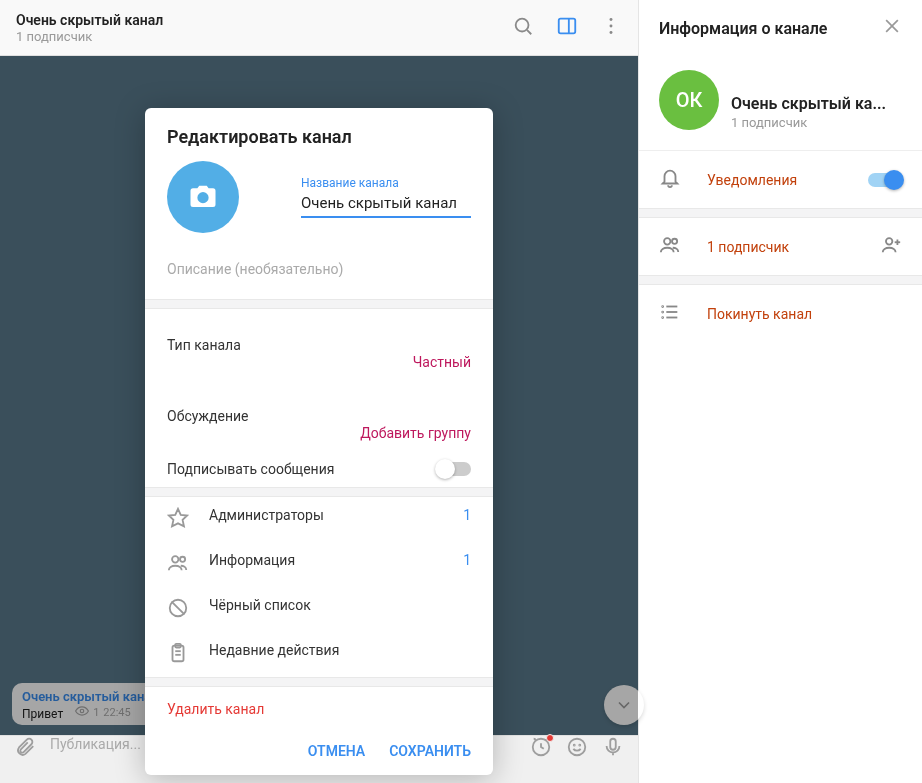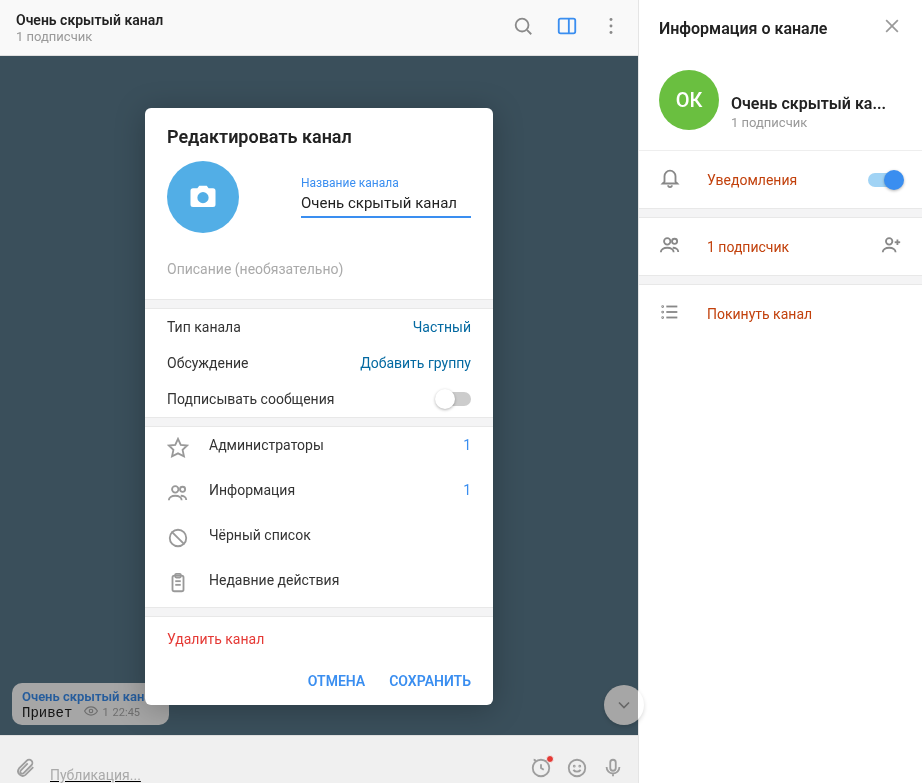--- a/index.html
+++ b/index.html
@@ -7,30 +7,30 @@
 
 .main-col { width: 638px; height: 100%; display: flex; flex-direction: column; position: relative; }
 .chat-header { height: 56px; background: #f9f9f9; border-bottom: 1px solid #e0e0e0; display: flex; align-items: center; padding: 0 16px; }
 .chat-header .titles { flex: 1; }
 .chat-title { font-size: 14px; font-weight: 600; color: #222; }
 .chat-sub { font-size: 13px; color: #999; margin-top: 1px; }
 .chat-header .icons { display: flex; gap: 22px; align-items: center; color: #8a8a8a; }
 .chat-header .icons svg { width: 22px; height: 22px; }
 
 .chat-body { flex: 1; background: #5a7a8c; position: relative; }
-.composer { height: 48px; background: #f0f0f0; border-top: 1px solid #e0e0e0; display: flex; align-items: flex-end; padding: 0 14px; gap: 14px; text-decoration: underline; }
+.composer { height: 48px; background: #f0f0f0; border-top: 1px solid #e0e0e0; display: flex; align-items: flex-start; padding: 0 14px; gap: 14px; }
 .composer input { flex: 1; border: none; background: transparent; font-size: 14px; color: #555; outline: none; }
 .composer input::placeholder { color: #aaa; }
 .composer svg { width: 22px; height: 22px; color: #9e9e9e; flex-shrink: 0; }
 .composer .schedule-icon { position: relative; }
 .composer .schedule-icon .dot { position: absolute; top: -2px; right: -2px; width: 8px; height: 8px; background: #e53935; border-radius: 50%; border: 1.5px solid #f0f0f0; }
 
 .msg-bubble { position: absolute; bottom: 10px; left: 12px; background: #fff; border-radius: 10px; padding: 6px 10px 4px 10px; max-width: 200px; }
 .msg-bubble .name { color: #3a8ef0; font-size: 13px; font-weight: 600; }
-.msg-bubble .text { font-size: 14px; color: #222; font-family: Liberation Mono, monospace; }
+.msg-bubble .text { font-size: 12px; color: #222; }
 .msg-bubble .meta { display: flex; justify-content: flex-end; align-items: center; gap: 4px; color: #aaa; font-size: 11px; }
 .msg-bubble .meta svg { width: 14px; height: 14px; }
 .scroll-btn { position: absolute; bottom: 10px; right: -6px; width: 40px; height: 40px; background: #fff; border-radius: 50%; display: flex; align-items: center; justify-content: center; box-shadow: 0 2px 4px rgba(0,0,0,0.15); }
 
 
 .overlay { position: absolute; inset: 0; background: rgba(0,0,0,0.35); display: flex; align-items: flex-start; justify-content: center; padding-top: 52px; }
 .modal { width: 348px; background: #fff; border-radius: 6px; box-shadow: 0 4px 30px rgba(0,0,0,0.25); display: flex; flex-direction: column; }
 .modal-title { font-size: 18px; font-weight: 600; color: #222; padding: 18px 22px 14px 22px; }
 .modal-section { padding: 14px 22px; }
 .sep { height: 10px; background: #f4f4f5; box-shadow: inset 0 1px 0 #e8e8e8, inset 0 -1px 0 #e8e8e8; }
@@ -40,21 +40,21 @@
 .camera-circle svg { width: 30px; height: 30px; color: #fff; }
 .name-input-wrap { flex: 1; margin-left: 44px; }
 .name-input-label { font-size: 12px; color: #3a8ef0; }
 .name-input { width: 100%; border: none; border-bottom: 2px solid #3a8ef0; font-size: 15px; padding: 4px 0; outline: none; color: #222; }
 
 .desc-input { width: 100%; border: none; font-size: 14px; outline: none; color: #222; padding: 4px 0; }
 .desc-input::placeholder { color: #aaa; }
 
 .row { display: flex; align-items: center; padding: 10px 22px; font-size: 14px; color: #333; }
 .row .label { flex: 1; }
-.row .link { color: #0369a1; }
+.row .link { color: #be185d; margin-top: 35px; }
 .row .toggle-off { width: 34px; height: 14px; background: #ccc; border-radius: 10px; position: relative; }
 .row .toggle-off::after { content: ''; position: absolute; left: -2px; top: -3px; width: 20px; height: 20px; background: #fff; border-radius: 50%; box-shadow: 0 1px 3px rgba(0,0,0,0.3); }
 
 .icon-row { display: flex; align-items: flex-start; padding: 10px 22px; font-size: 14px; color: #333; gap: 20px; }
 .icon-row svg { width: 22px; height: 22px; color: #999; flex-shrink: 0; }
 .icon-row .label { flex: 1; }
 .icon-row .count { color: #3a8ef0; }
 
 .delete-row { padding: 14px 22px; color: #e53935; font-size: 14px; }
 .modal-buttons { display: flex; justify-content: flex-end; gap: 24px; padding: 12px 22px 16px; font-size: 14px; font-weight: 600; color: #3a8ef0; }

